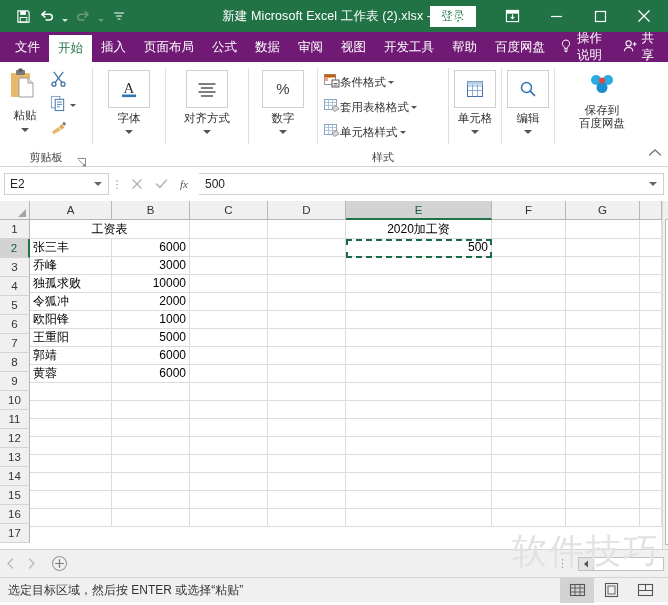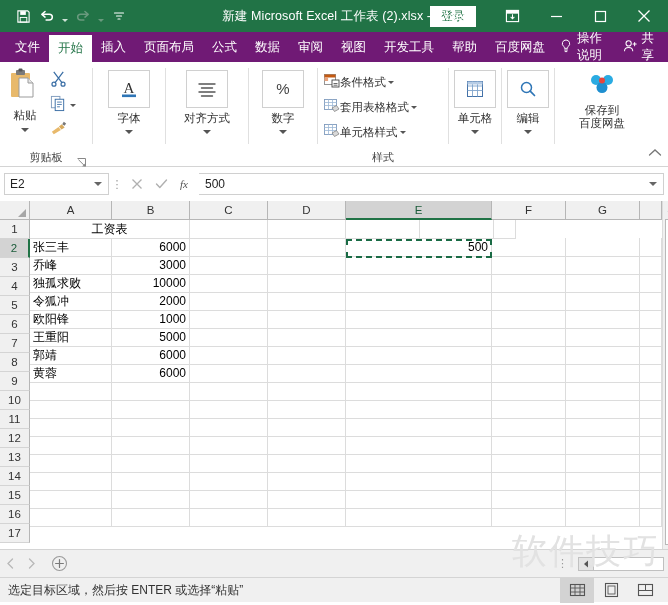--- a/index.html
+++ b/index.html
@@ -573,20 +573,21 @@
             <div class="rowhdr">14</div>
             <div class="rowhdr">15</div>
             <div class="rowhdr">16</div>
             <div class="rowhdr">17</div>
           </div>
         <div id="cellgrid" style="position:relative">
             <div class="cellrow">
               <div class="cell c" style="border-right: 1px solid rgb(220, 220, 220); width: 160px;">工资表</div>
               <div class="cell" style="width: 78px;"></div>
               <div class="cell" style="width: 78px;"></div>
+              <div class="cell c" style="width: 146px;">2020加工资</div>
               <div class="cell" style="width: 74px;"></div>
               <div class="cell" style="width: 74px;"></div>
               <div class="cell" style="width: 22px;"></div>
             </div>
             <div class="cellrow">
               <div class="cell" style="width: 82px;">张三丰</div>
               <div class="cell r" style="width: 78px;">6000</div>
               <div class="cell" style="width: 78px;"></div>
               <div class="cell" style="width: 78px;"></div>
               <div class="cell r" style="width: 146px;">500</div>

